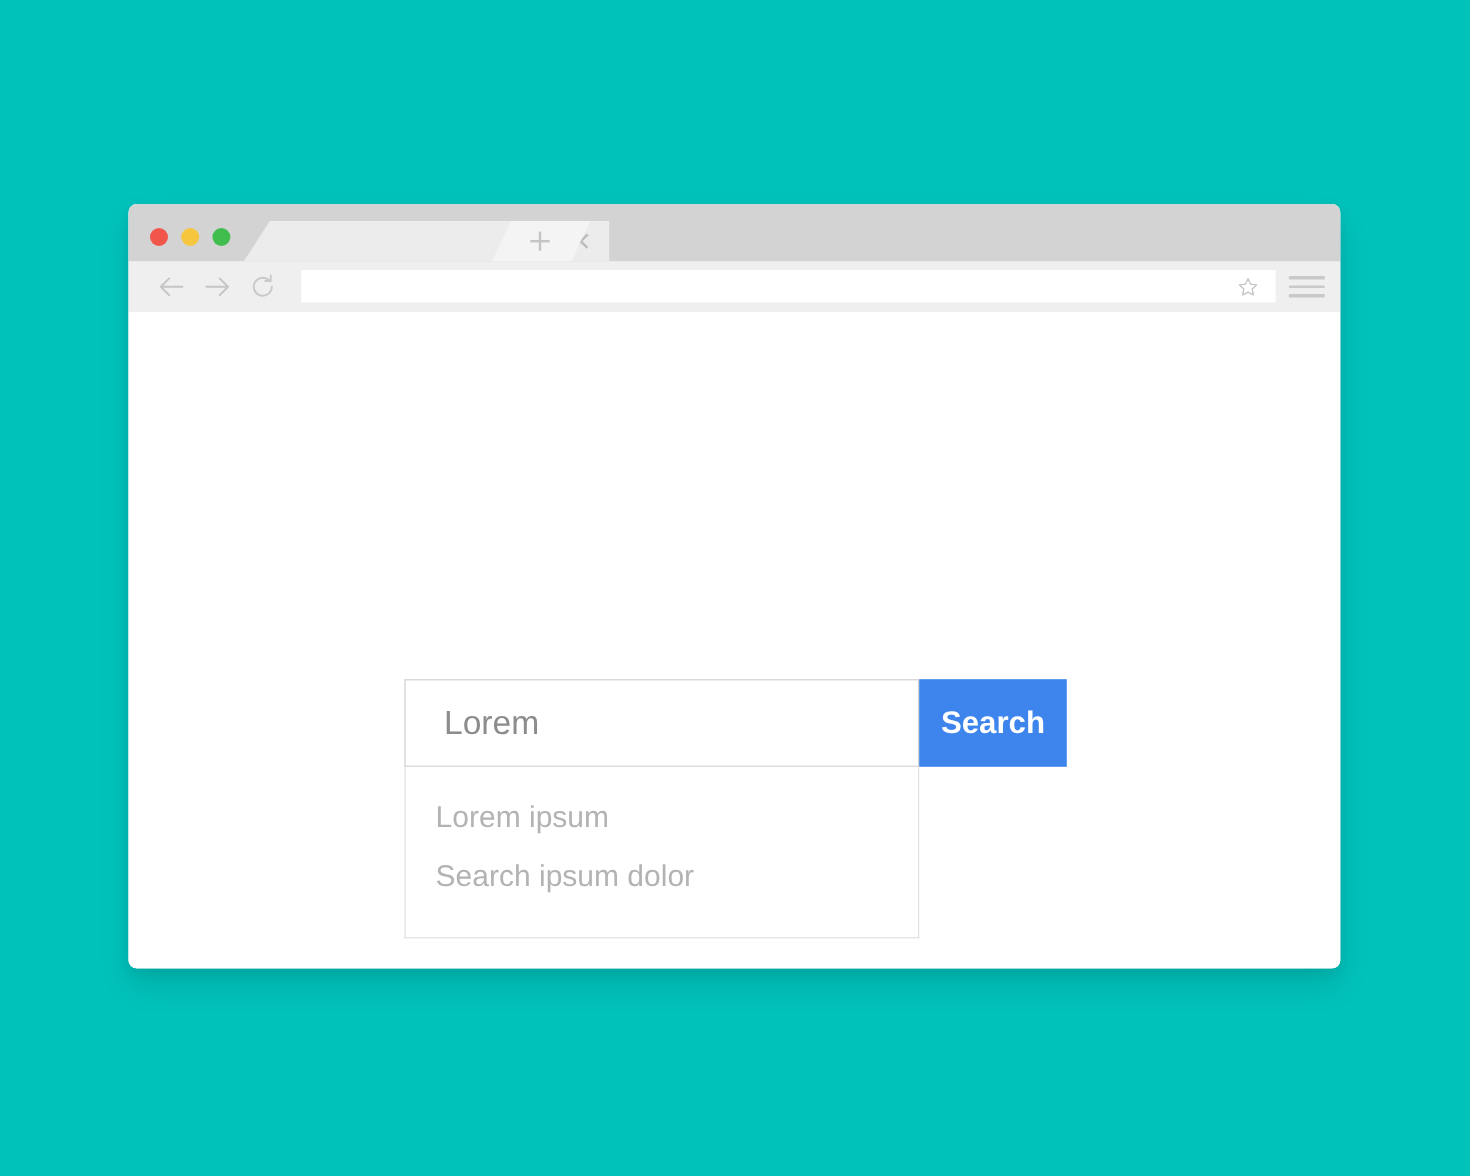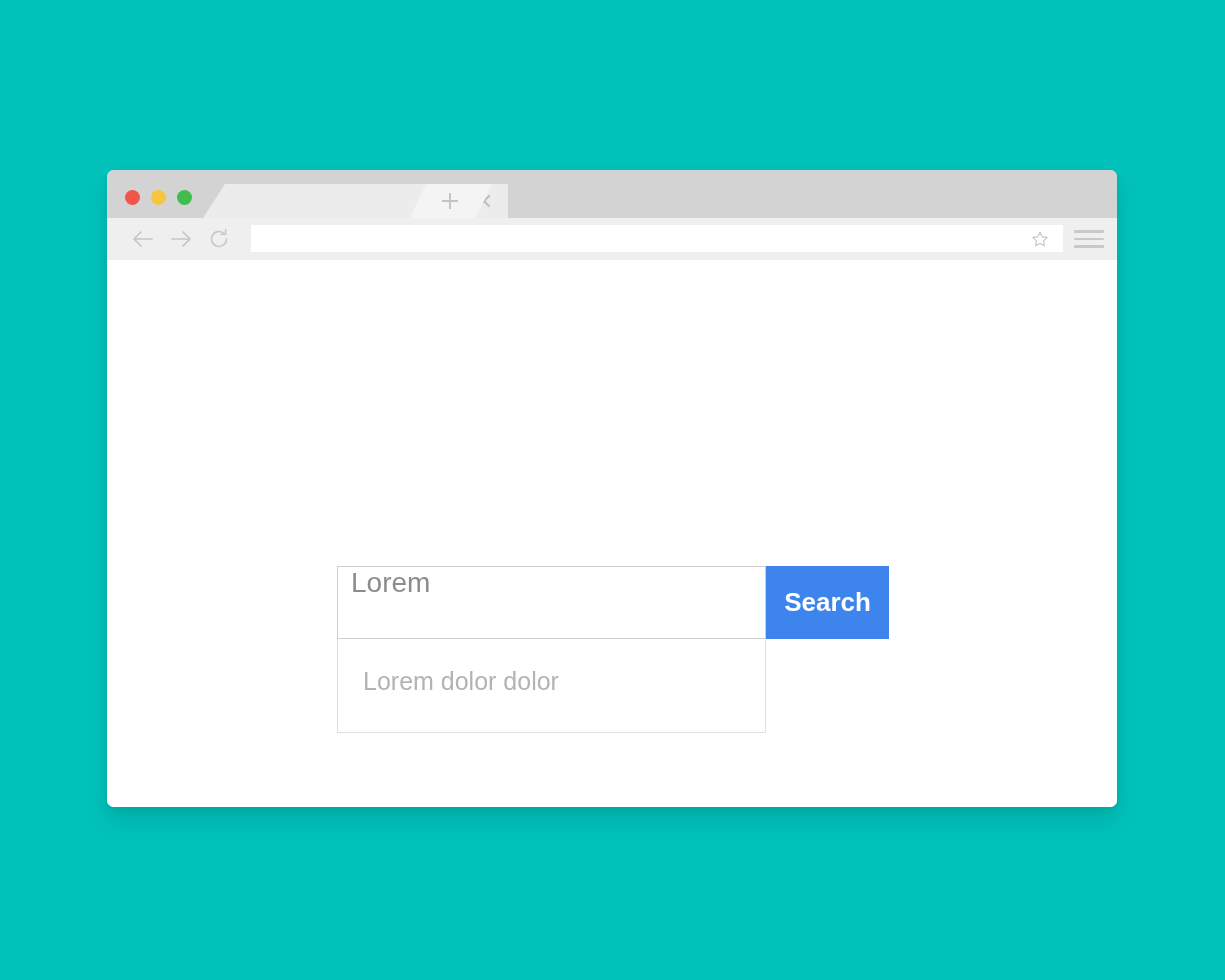--- a/index.html
+++ b/index.html
@@ -210,22 +210,22 @@
   }
 
   #search-input-box {
     position: absolute;
     left: 0; top: 0;
     width: 429px;
     height: 73px;
     background: #ffffff;
     border: 1px solid #cfcfcf;
     display: flex;
-    align-items: flex-start;
-    padding-left: 13px;
+    align-items: center;
+    padding-left: 32px;
     cursor: text;
   }
   #search-input-value {
     font-size: 28px;
     color: #8c8c8c;
     font-family: "Liberation Sans", sans-serif;
   }
 
   #search-button {
     position: absolute;
@@ -331,19 +331,20 @@
     <div id="search-widget">
 
       <div id="search-row">
         <div id="search-input-box">
           <span id="search-input-value" placeholder="Lorem">Lorem</span>
         </div>
         <div id="search-button">Search</div>
       </div>
 
       <div id="suggestions-panel">
-        <div class="suggestion-item">Lorem dolor dolor</div>
+        <div class="suggestion-item">Lorem ipsum</div>
+        <div class="suggestion-item">Search ipsum dolor</div>
       </div>
 
     </div>
   </div>
 
 </div>
 
 </body></html>

